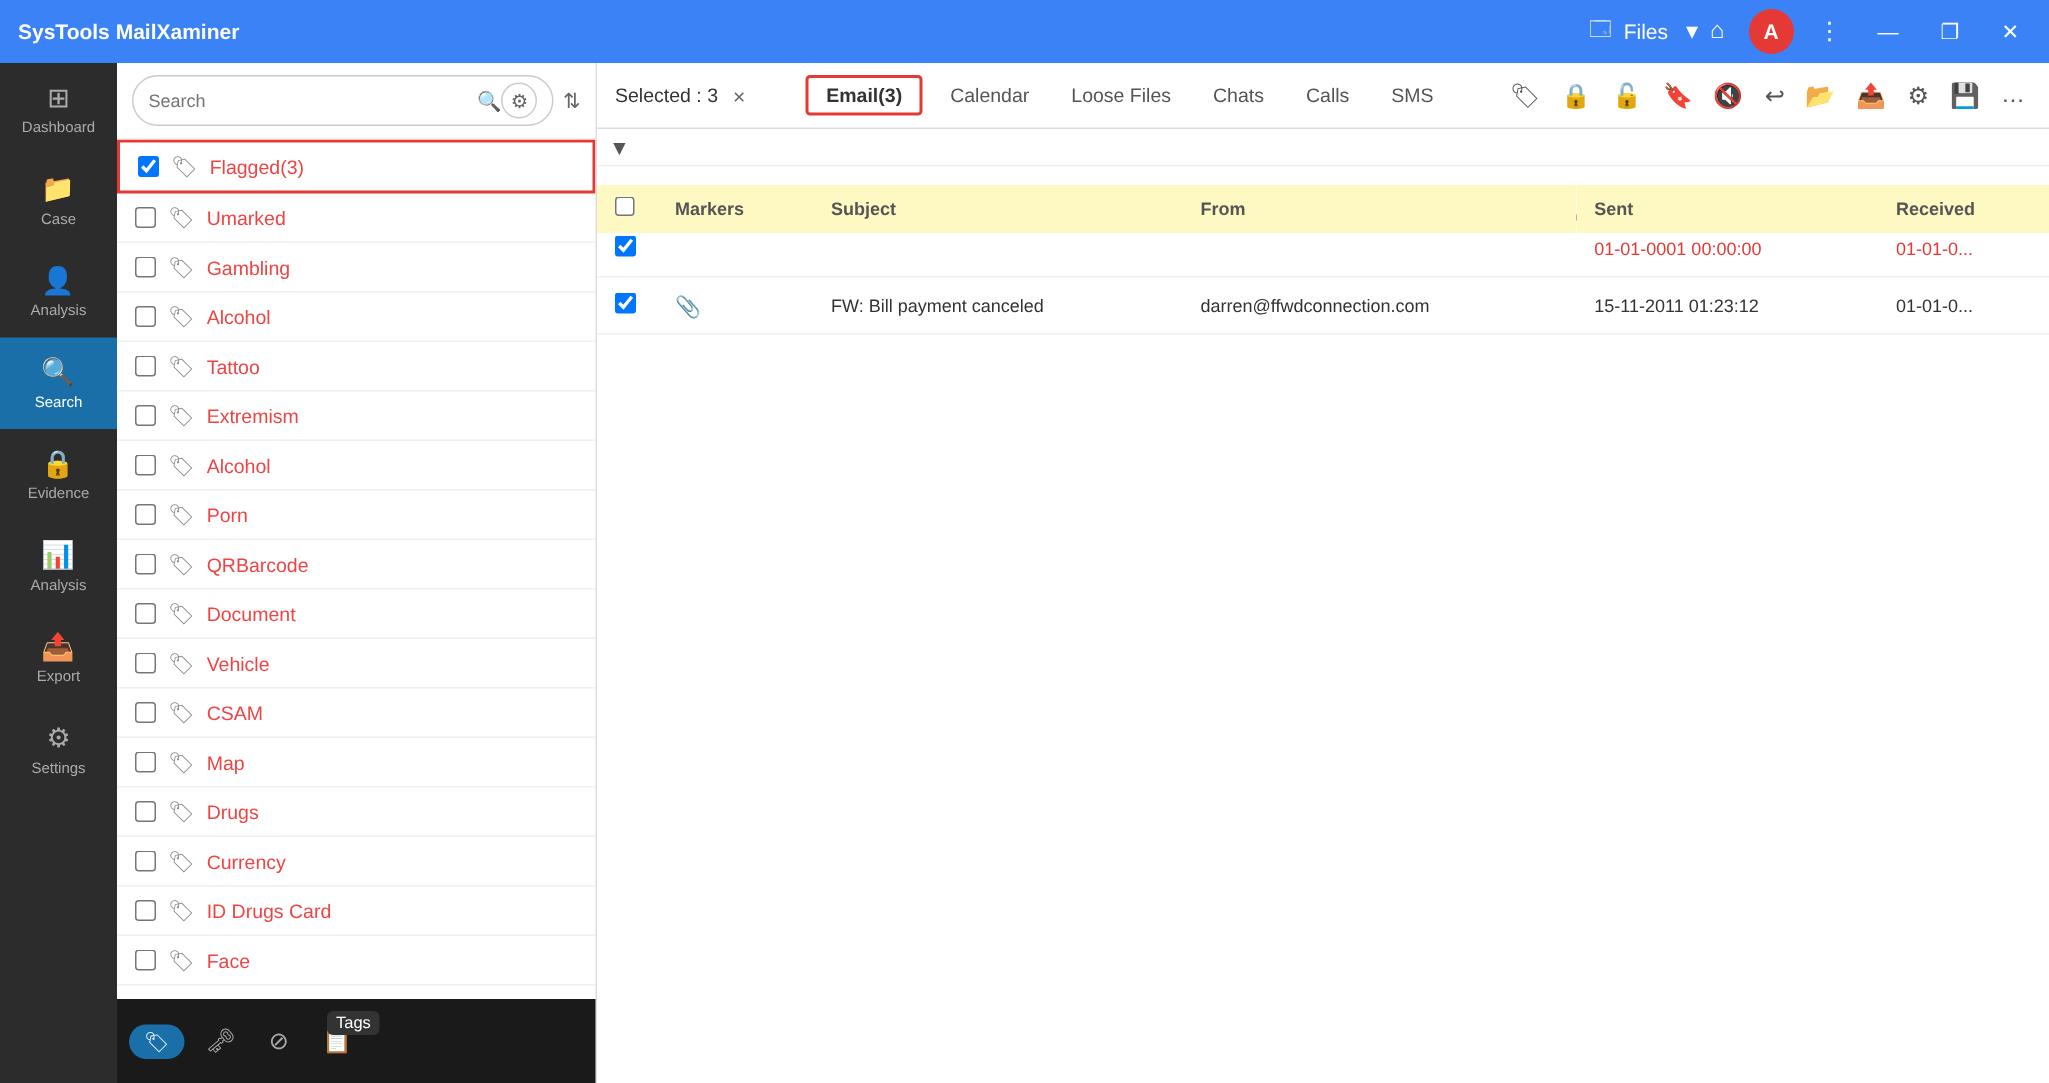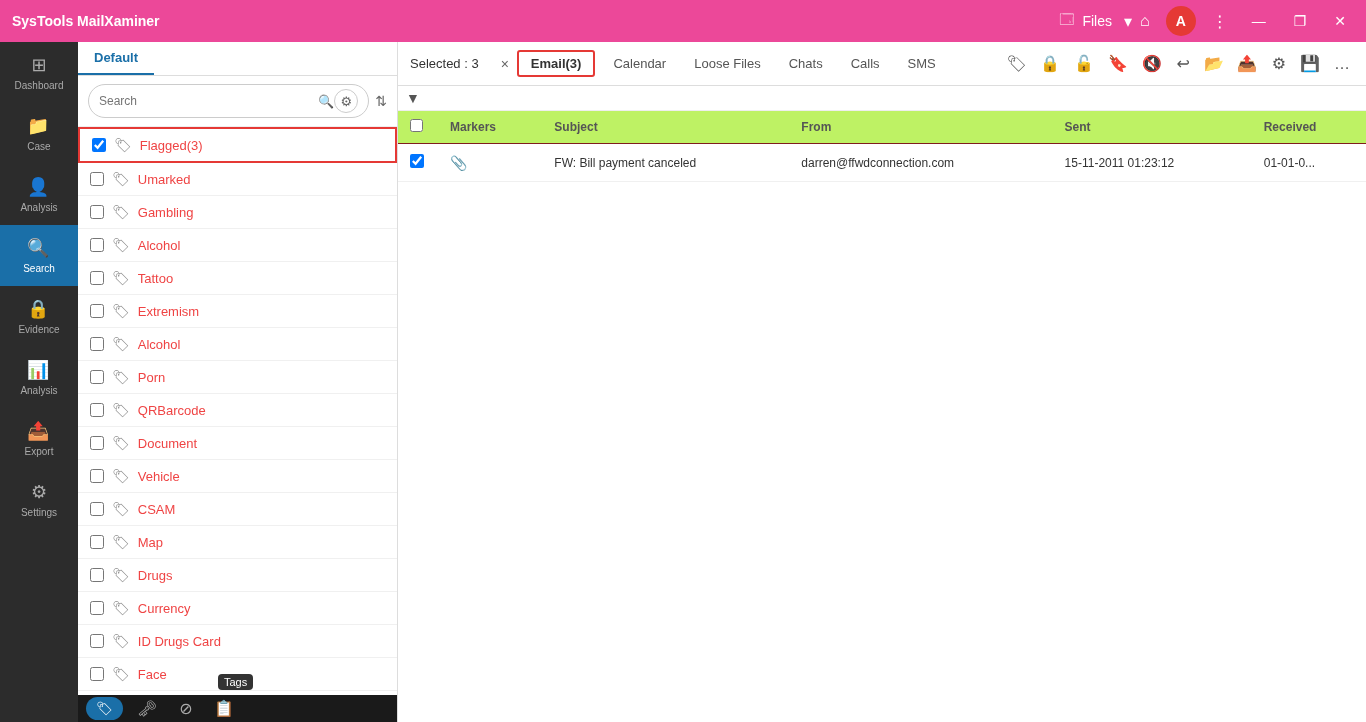--- a/index.html
+++ b/index.html
@@ -1,21 +1,21 @@
 <!DOCTYPE html>
 <html><head>
   <meta charset="utf-8">
   <style>
     * { box-sizing: border-box; margin: 0; padding: 0; }
     body { font-family: 'Segoe UI', Arial, sans-serif; font-size: 13px; background: #f0f0f0; overflow: hidden; height: 722px; width: 1366px; }
 
     
     .titlebar {
       display: flex; align-items: center;
-      background: #ec4899; color: white;
+      background: #3b82f6; color: white;
       height: 42px; padding: 0 12px;
     }
     .titlebar-logo { font-size: 14px; font-weight: 600; flex: 1; }
     .titlebar-center { display: flex; align-items: center; gap: 8px; }
     .titlebar-center .window-icon { font-size: 14px; opacity: 0.9; }
     .titlebar-center .window-name { font-size: 14px; }
     .titlebar-right { display: flex; align-items: center; gap: 12px; margin-left: auto; }
     .titlebar-btn { background: none; border: none; color: white; cursor: pointer; font-size: 16px; padding: 4px; }
     .avatar-btn { background: #e53935; border: none; color: white; width: 30px; height: 30px; border-radius: 50%; font-size: 14px; font-weight: 600; cursor: pointer; }
     .win-control { background: none; border: none; color: white; cursor: pointer; font-size: 14px; padding: 4px 8px; }
@@ -68,67 +68,67 @@
       display: flex; align-items: center; padding: 8px 12px;
       border-bottom: 1px solid #f0f0f0; cursor: pointer; gap: 8px;
     }
     .tag-item.selected-item { background: #fff; border: 2px solid #e53935; }
     .tag-checkbox { width: 14px; height: 14px; cursor: pointer; flex-shrink: 0; }
     .tag-icon { color: #888; font-size: 14px; flex-shrink: 0; }
     .tag-name { font-size: 13px; color: #ef4444; }
 
     
     .left-bottom {
-      height: 27px; background: #1a1a1a; display: flex; align-items: center;
+      height: 56px; background: #1a1a1a; display: flex; align-items: center;
       padding: 0 8px; gap: 6px; position: relative;
     }
     .bottom-btn { background: none; border: none; color: #aaa; cursor: pointer; font-size: 16px; padding: 4px 8px; }
     .tags-badge {
       background: #333; color: white; border-radius: 4px;
       padding: 2px 6px; font-size: 11px; position: absolute; bottom: 32px; left: 140px;
     }
     .active-tag-btn {
       background: #1a6fa8; border-radius: 20px; padding: 4px 10px;
       display: flex; align-items: center; gap: 4px; color: white; cursor: pointer; border: none;
     }
 
     
     .right-panel { flex: 1; display: flex; flex-direction: column; overflow: hidden; }
 
     
     .topbar {
       display: flex; align-items: center; padding: 0 12px; height: 44px;
       background: #fff; border-bottom: 1px solid #ddd; gap: 8px;
     }
-    .selected-info { display: flex; align-items: center; gap: 22px; color: #333; font-size: 13px; }
+    .selected-info { display: flex; align-items: center; gap: 10px; color: #333; font-size: 13px; }
     .close-x { background: none; border: none; cursor: pointer; color: #666; font-size: 14px; }
     .email-tab-btn {
       background: white; border: 2px solid #e53935; color: #333;
-      padding: 4px 12px; border-radius: 3px; cursor: pointer; font-size: 13px; font-weight: 600;
+      padding: 4px 12px; border-radius: 3px; cursor: pointer; font-size: 13px; font-weight: 600; margin-left: 32px;
     }
     .content-tab-btn {
       background: none; border: none; color: #555; padding: 6px 10px;
       cursor: pointer; font-size: 13px;
     }
     .topbar-actions { margin-left: auto; display: flex; align-items: center; gap: 6px; }
     .action-btn { background: none; border: none; cursor: pointer; font-size: 16px; color: #555; padding: 4px; }
 
     
     .filter-bar {
       display: flex; align-items: center; padding: 4px 8px;
       background: #fff; border-bottom: 1px solid #eee; gap: 6px;
     }
     .filter-btn { background: none; border: none; cursor: pointer; font-size: 14px; color: #555; }
 
     
     .email-table { flex: 1; overflow: auto; background: #fff; }
     table { width: 100%; border-collapse: collapse; }
     thead th {
-      background: #bef264; border-bottom: 1px solid #7f1d1d; padding: 8px 12px;
-      text-align: left; font-size: 12px; color: #555; font-weight: 600; position: sticky; top: 0;
+      background: #fef9c3; border-bottom: 4px solid #7f1d1d; padding: 8px 12px;
+      text-align: left; font-size: 12px; color: #555; font-weight: 600; position: sticky; top: 12px;
     }
     tbody tr { border-bottom: 1px solid #f0f0f0; }
     tbody td { padding: 10px 12px; font-size: 12px; color: #333; }
     .red-text { color: #e53935; }
     .marker-icon { color: #888; font-size: 14px; }
     .row-checkbox { width: 14px; height: 14px; cursor: pointer; }
   </style>
 </head>
 <body>
 
@@ -181,23 +181,20 @@
       <span class="sidebar-label">Export</span>
     </div>
     <div class="sidebar-item">
       <span class="sidebar-icon">⚙</span>
       <span class="sidebar-label">Settings</span>
     </div>
   </div>
 
   <div class="left-panel">
 
-    <div class="left-panel-tabs">
-      <button class="tab-btn active">Default</button>
-    </div>
 
     <div class="search-area">
       <div class="search-input-wrap">
         <input class="search-input" type="text" placeholder="Search" style="">
         <button class="search-icon-btn">🔍</button>
         <button class="settings-icon-btn">⚙</button>
       </div>
       <button class="sort-btn">⇅</button>
     </div>
 
@@ -343,20 +340,30 @@
             </th>
             <th>Markers</th>
             <th>Subject</th>
             <th>From</th>
             <th>Sent</th>
             <th>Received</th>
           </tr>
         </thead>
         <tbody>
 
+          <tr>
+            <td>
+              <input type="checkbox" class="row-checkbox" checked="" style="">
+            </td>
+            <td><span class="marker-icon"></span></td>
+            <td></td>
+            <td></td>
+            <td class="red-text">01-01-0001 00:00:00</td>
+            <td class="red-text">01-01-0...</td>
+          </tr>
 
 
           <tr>
             <td>
               <input type="checkbox" class="row-checkbox" checked="" style="">
             </td>
             <td><span class="marker-icon">📎</span></td>
             <td>FW: Bill payment canceled</td>
             <td>darren@ffwdconnection.com</td>
             <td>15-11-2011 01:23:12</td>

